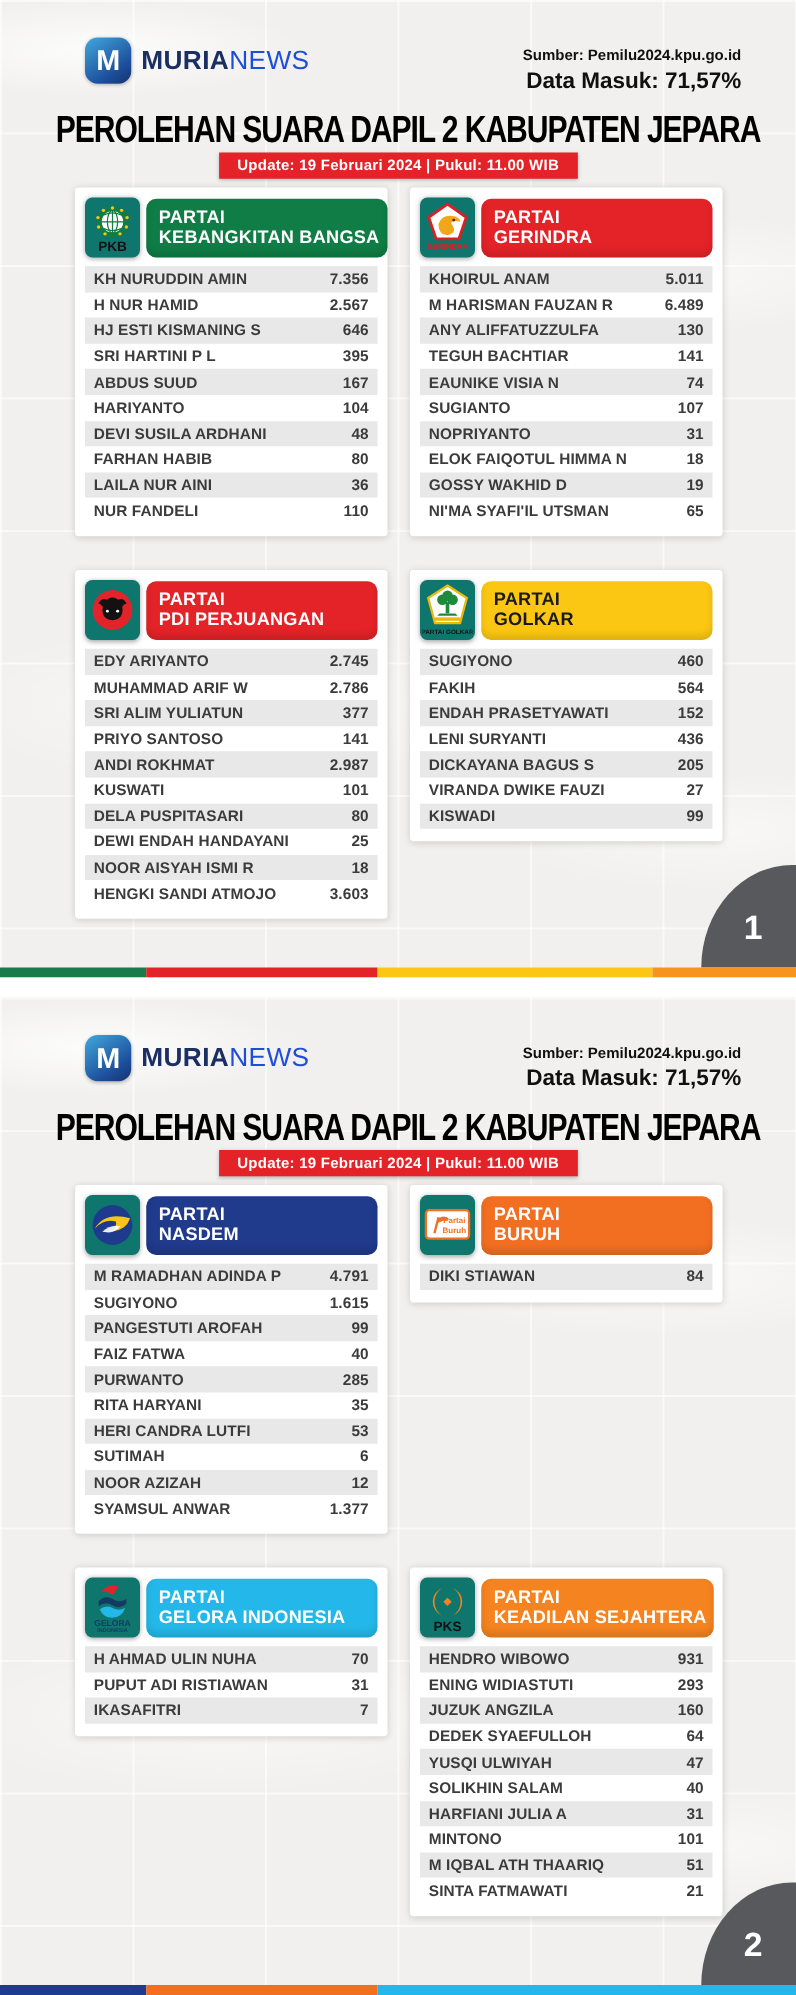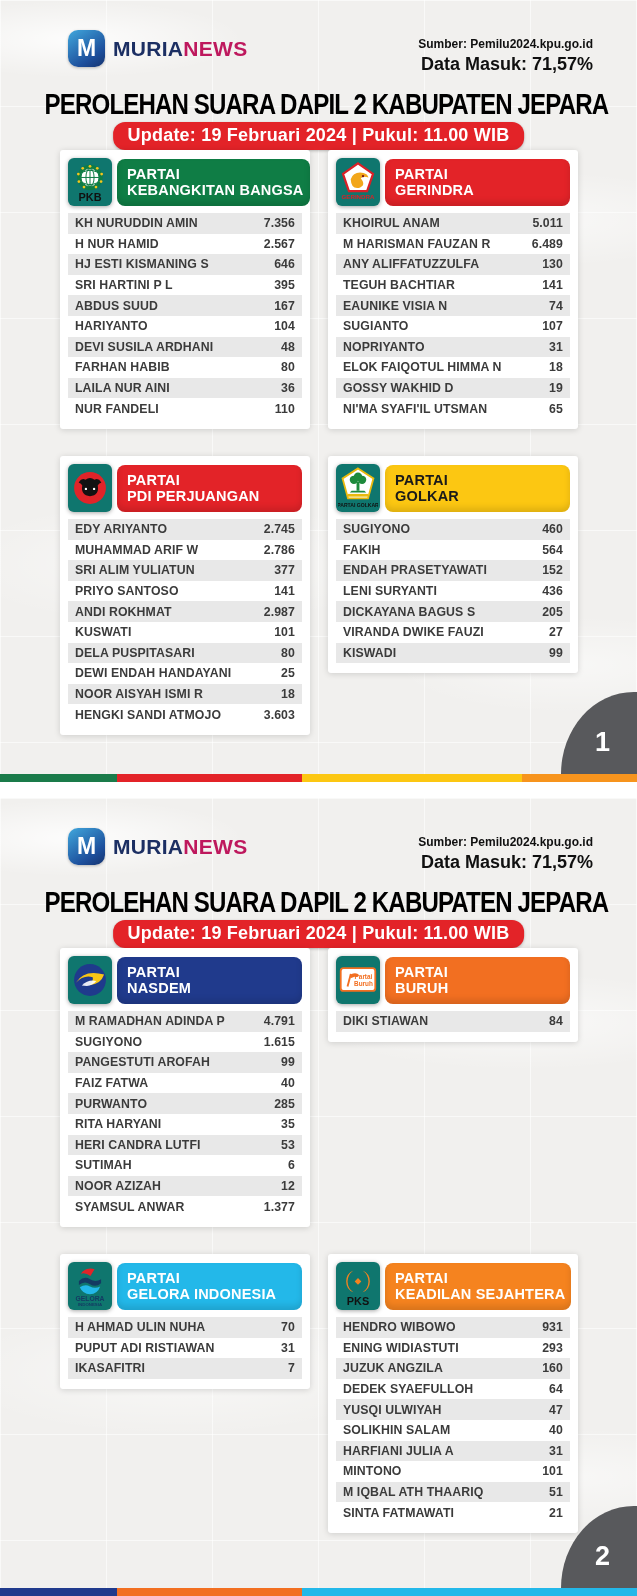--- a/index.html
+++ b/index.html
@@ -35,39 +35,38 @@
   .brand { position:absolute; left:68px; top:30px; display:flex; align-items:center; gap:8px; }
   .brand-tile {
     width:37px; height:37px; border-radius:10px;
     background:linear-gradient(145deg,#41a8dd 0%,#1d4f9c 70%,#16336e 100%);
     display:flex; align-items:center; justify-content:center;
     color:#fff; font-size:23px; font-weight:900;
     box-shadow:0 1px 3px rgba(0,0,0,.25);
   }
   .brand-text { font-size:21px; font-weight:800; letter-spacing:.3px; }
   .brand-text .muria { color:#1c2f63; }
-  .brand-text .news  { color:#be185d; font-weight:700; }
+  .brand-text .news  { color:#1d4ed8; font-weight:400; }
 
   .source { position:absolute; right:44px; top:36px; text-align:right; color:#101010; line-height:1.35; }
   .source .src1 { font-size:12px; font-weight:700; }
   .source .src2 { font-size:18px; font-weight:800; }
 
   .title {
     position:absolute; top:88px; left:0; width:637px;
     text-align:center; white-space:nowrap;
     font-size:28px; font-weight:900; letter-spacing:-1px; color:#000;
     transform:scaleX(.86) scaleY(1.08); transform-origin:50% 50%;
   }
   .banner {
     position:absolute; top:122px; left:50%; transform:translateX(-50%);
     background:#e32328; color:#fff; white-space:nowrap;
-    font-size:18px; font-weight:800; letter-spacing:.2px;
+    font-size:12px; font-weight:800; letter-spacing:.2px;
     padding:3px 15px 4px;
     box-shadow:0 1px 3px rgba(0,0,0,.25);
-    border-radius:12px;
   }
 
   
   .cards { position:absolute; inset:0; z-index:2; }
   .card {
     position:absolute; width:250px; background:#fff;
     padding:8px 8px 10px; border-radius:3px;
     box-shadow:0 1px 6px rgba(0,0,0,.15);
   }
   .card:nth-of-type(1){ left:60px;  top:150px; }

